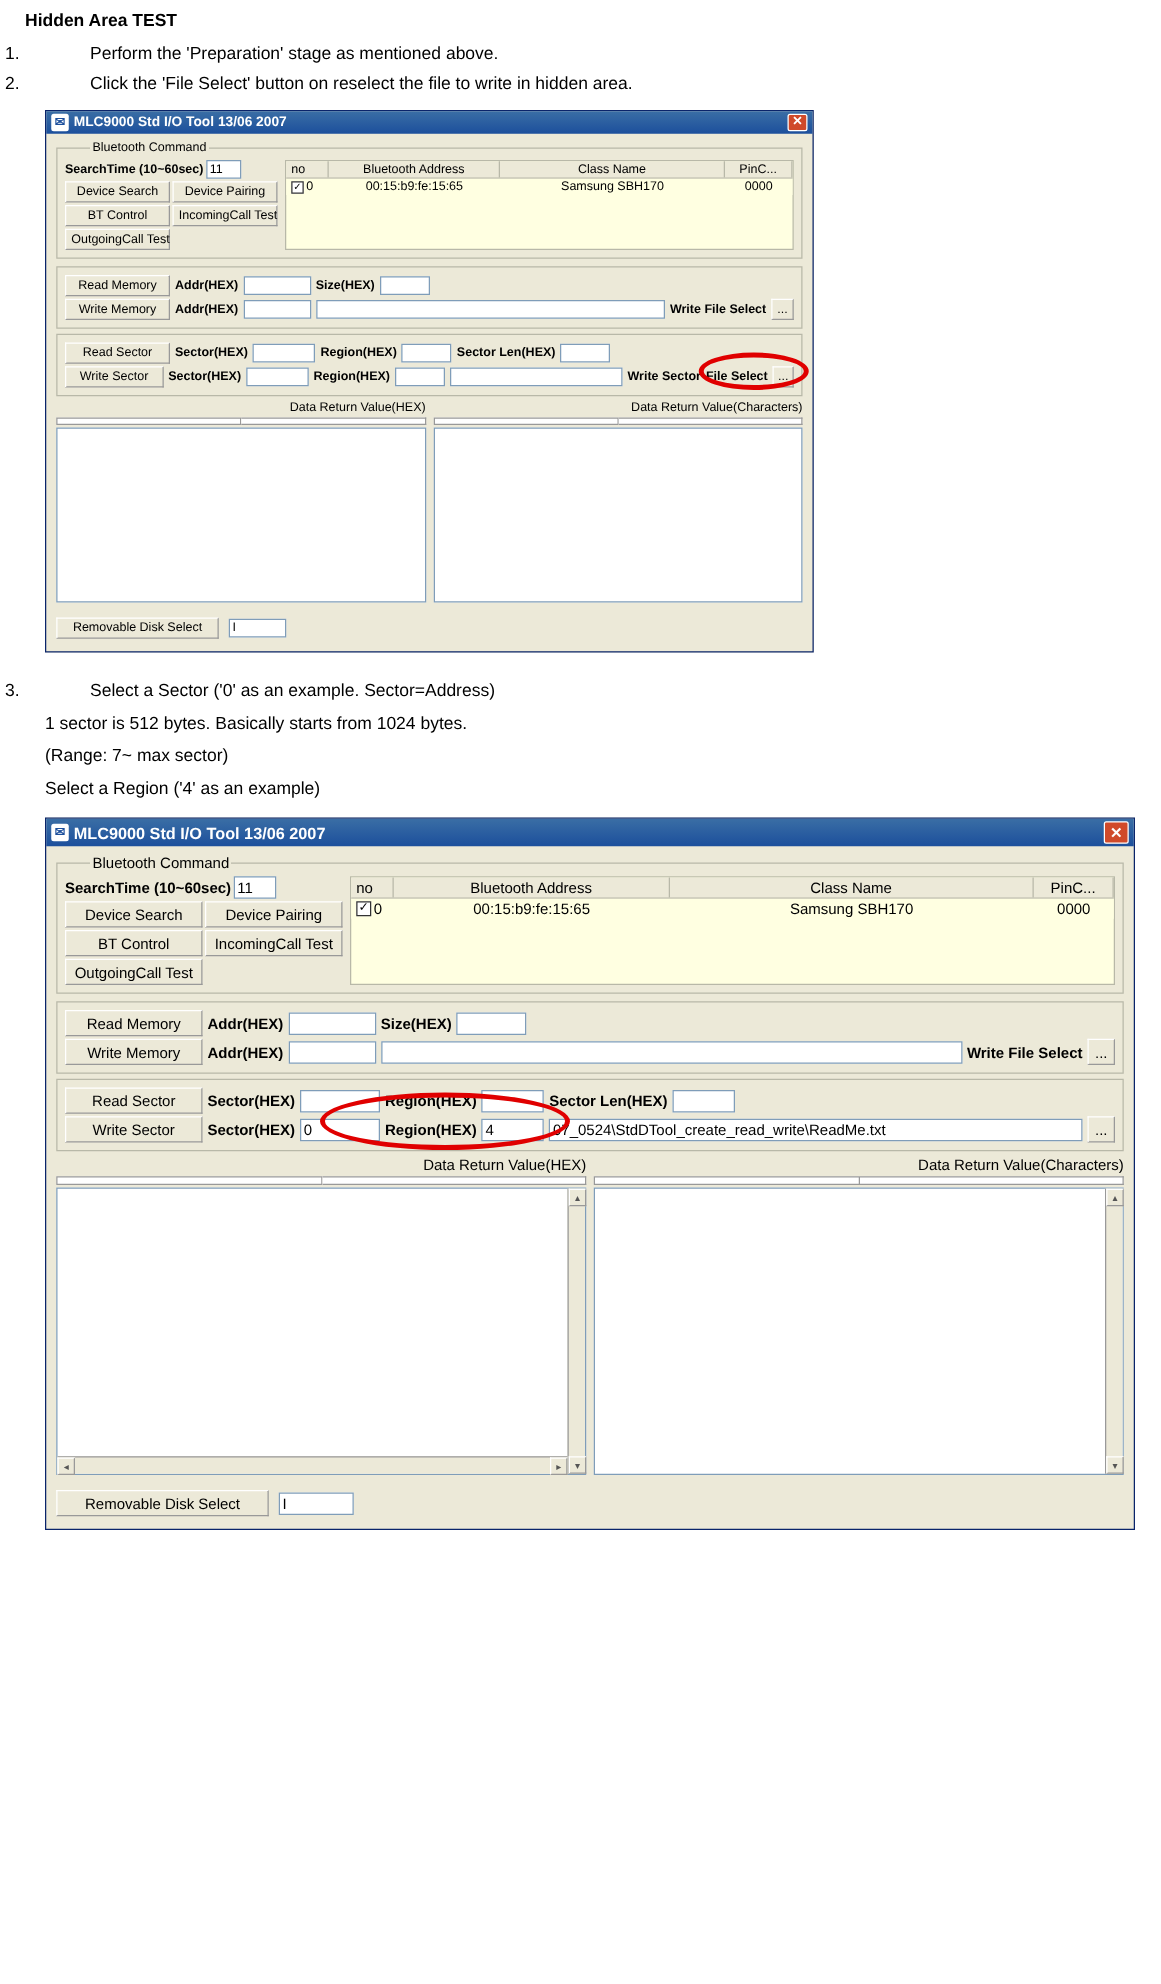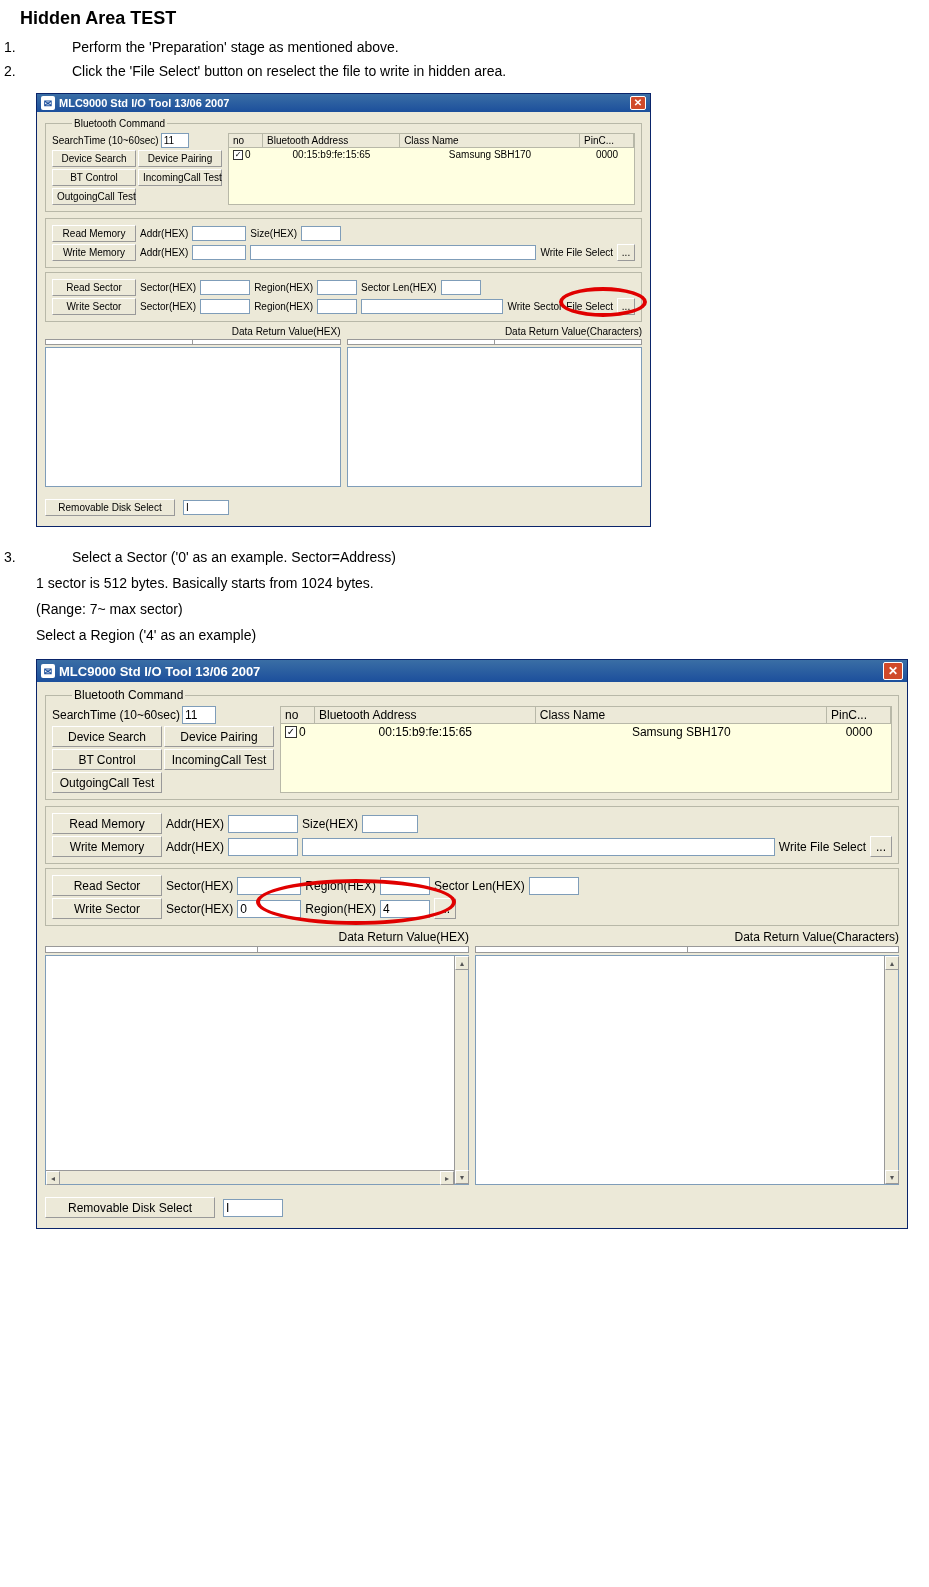--- a/index.html
+++ b/index.html
@@ -5,21 +5,21 @@
   * { box-sizing: border-box; }
   body {
     font-family: Arial, Helvetica, sans-serif;
     font-size: 14px;
     color: #000;
     background: #fff;
     margin: 0;
     padding: 8px 4px;
     width: 929px;
   }
-  .heading { font-weight: bold; margin-bottom: 10px; font-size: 18px; padding-left: 16px; }
+  .heading { font-weight: bold; margin-bottom: 10px; font-size: 14px; padding-left: 16px; }
   .step { display: flex; margin: 8px 0; }
   .step-num { width: 32px; flex-shrink: 0; }
   .step-body { flex: 1; margin-left: 36px; }
   .substep { margin: 10px 0 10px 32px; }
 
   
   .window {
     border: 1px solid #0a246a;
     background: #ece9d8;
     margin: 6px 0 14px 32px;
@@ -55,21 +55,21 @@
     border: 1px solid #b8b8a8;
     margin: 0 0 6px 0;
     padding: 4px 6px 6px 6px;
     display: flex; gap: 6px;
   }
   fieldset.bt legend { font-size: inherit; padding: 0 2px; margin-left: 20px; }
   .bt-left { display: flex; flex-direction: column; gap: 2px; }
   .bt-row { display:flex; gap:2px; align-items:center; }
   .row { display:flex; gap:4px; align-items:center; margin: 2px 0; }
 
-  .wlabel { white-space:nowrap; }
+  .wlabel { white-space:nowrap;font-weight:bold; }
   .btn {
     background:#ece9d8;border:1px solid #999;
     border-top-color:#fff;border-left-color:#fff;
     padding:1px 4px;font-family:inherit;font-size:inherit;
     white-space:nowrap;
   }
   .window.small .btn { height:17px; }
   .window.large .btn { height:21px; }
   .btn.w { width:84px; text-align:center; }
   .window.large .btn.w { width:110px; }
@@ -78,21 +78,21 @@
 
   input.tx {
     background:#fff;border:1px solid #7f9db9;
     font-family:inherit;font-size:inherit;height:15px;padding:0 2px;
   }
   .window.large input.tx { height:18px; }
 
   
   .tbl { flex:1; border:1px solid #b8b8a8; background:#ffffe1; }
   .tbl-head { display:flex; background:#ece9d8; border-bottom:1px solid #b8b8a8; }
-  .tbl-head > div { border-right:1px solid #b8b8a8; padding:1px 4px; }
+  .tbl-head > div { border-right:1px solid #b8b8a8; padding:1px 4px; text-align:center; }
   .tbl-row { display:flex; background:#ffffe1; }
   .tbl-row > div { padding:1px 4px; text-align:center; }
   .col-no { width:34px; display:flex;align-items:center;gap:2px;justify-content:flex-start; }
   .col-addr { flex:1.2; }
   .col-class { flex:1.6; }
   .col-pin { width:54px; }
   .window.large .col-pin { width:64px; }
   .cb { width:10px;height:10px;border:1px solid #333;background:#fff;display:inline-flex;align-items:center;justify-content:center;font-size:8px;line-height:1; }
   .window.large .cb { width:12px;height:12px;font-size:10px; }
 
@@ -353,20 +353,21 @@
         <input class="tx" style="width: 50px;">
         <span class="wlabel">Sector Len(HEX)</span>
         <input class="tx" style="width: 50px;">
       </div>
       <div class="row">
         <button class="btn w">Write Sector</button>
         <span class="wlabel">Sector(HEX)</span>
         <input class="tx" style="width: 64px;" value="0">
         <span class="wlabel">Region(HEX)</span>
         <input class="tx" style="width: 50px;" value="4">
+        <input class="tx" style="flex: 1 1 0%;" value="07_0524\StdDTool_create_read_write\ReadMe.txt">
         <button class="btn sq">...</button>
       </div>
       <div class="hl" style="width:200px;height:46px;left:210px;top:10px;"></div>
     </div>
 
     <div class="drv-cols">
       <div class="drv-col">
         <span class="drvlabel">Data Return Value(HEX)</span>
         <div class="drv">
             <div class="drv-left"></div>

